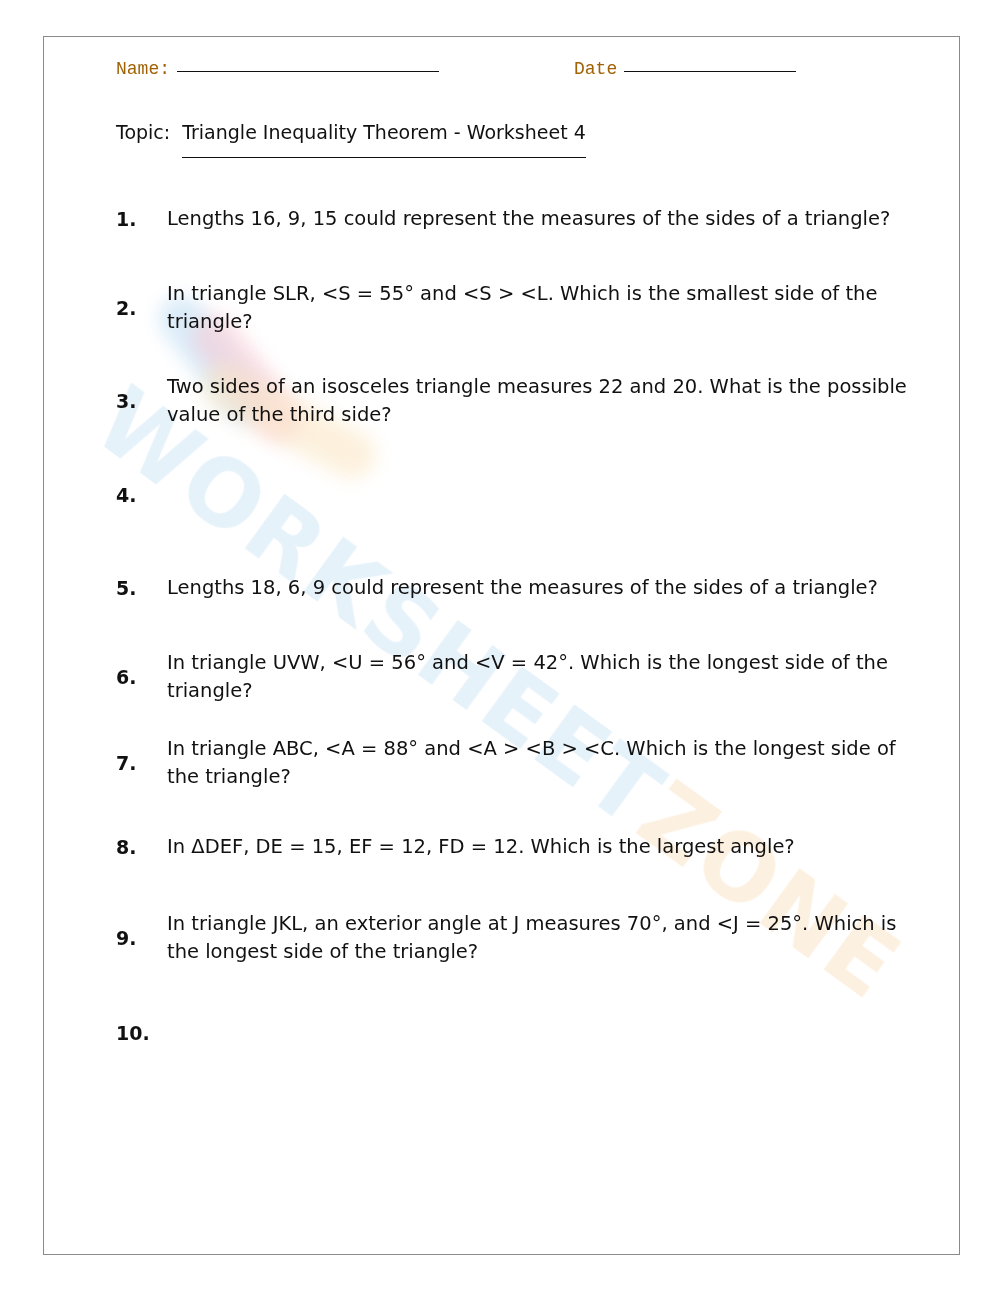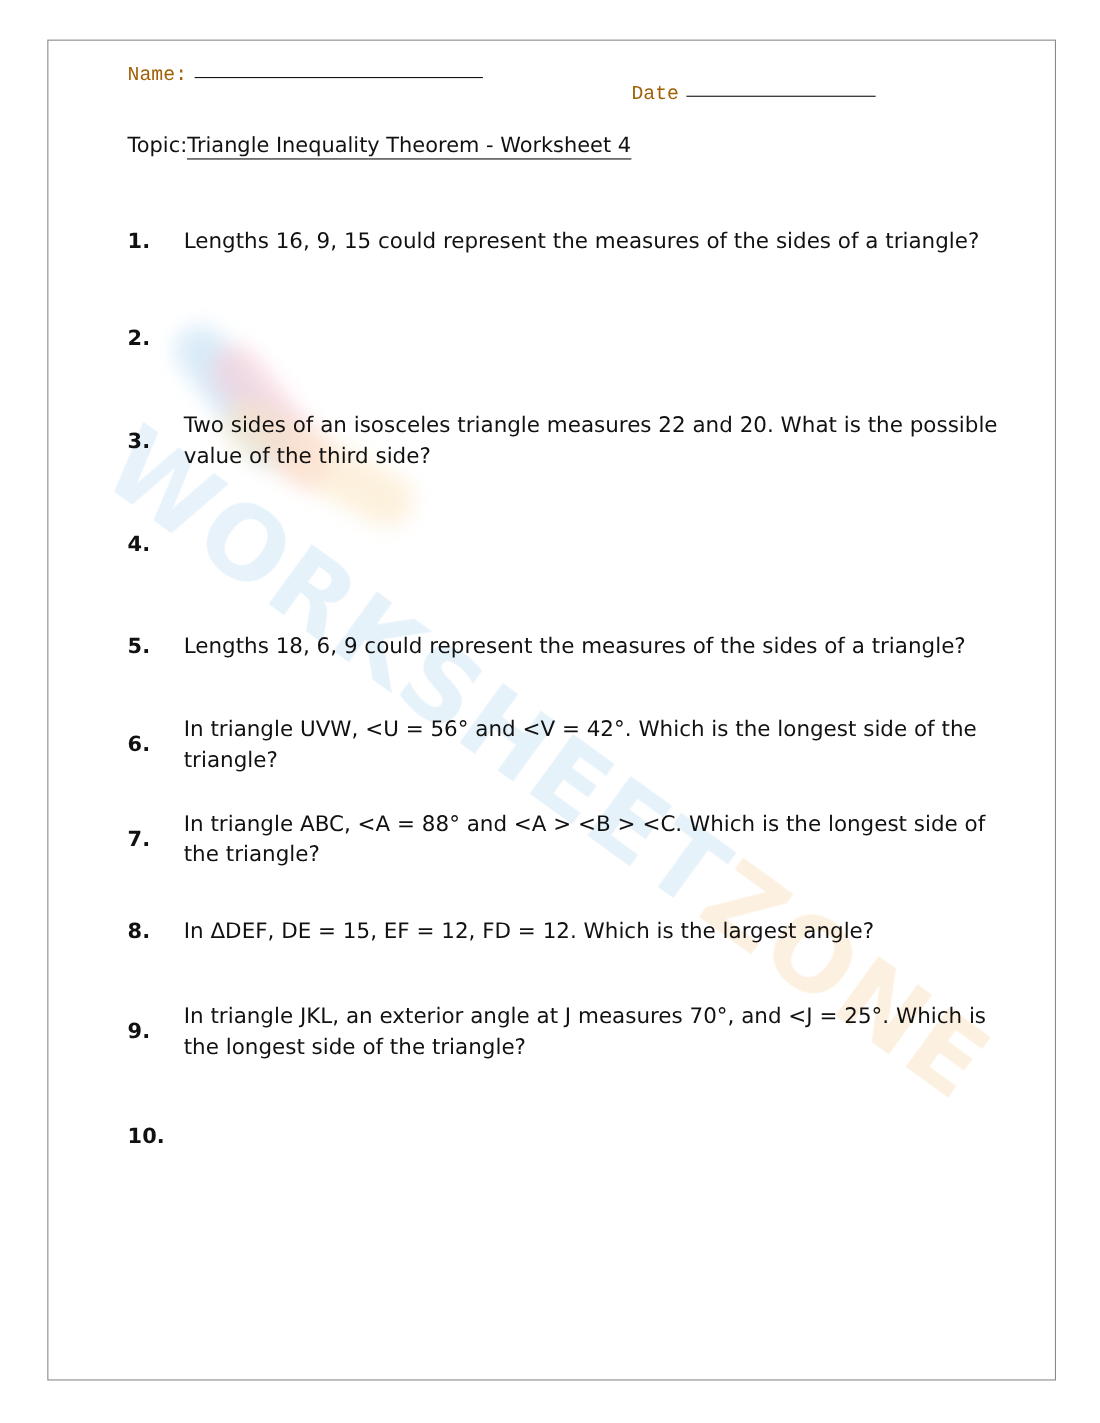--- a/index.html
+++ b/index.html
@@ -86,42 +86,42 @@
     position: absolute;
     left: 72px;
     top: 22px;
     width: 790px;
     font-size: 18px;
     color: #a16207;
     display: flex;
     font-family: Liberation Mono, monospace;
   }
   .hdr-name { white-space: nowrap; }
-  .hdr-date { white-space: nowrap; margin-left: 135px; margin-top: 17px; }
+  .hdr-date { white-space: nowrap; margin-left: 135px; }
   .rule {
     display: inline-block;
     border-bottom: 1.6px solid #111;
     vertical-align: 2px;
     margin-left: 7px;
   }
   .rule-name { width: 262px; }
   .rule-date { width: 172px; }
 
   .topic-row {
     position: absolute;
     left: 72px;
     top: 84px;
     font-size: 19px;
     color: #111;
     white-space: nowrap;
   }
   .topic-title {
     border-bottom: 1.5px solid #111;
-    padding-bottom: 1px;
-    margin-left: 0;
+    padding-bottom: 14px;
+    margin-left: 12px;
   }
 
   #questions {
     position: absolute;
     left: 0;
     top: 140px;
     width: 917px;
   }
   .q {
     position: relative;
@@ -173,20 +173,21 @@
       <span>Topic:</span><span class="topic-title">Triangle Inequality Theorem - Worksheet 4</span>
     </div>
 
     <div id="questions">
       <div class="q" style="height:84px">
         <div class="q-num">1.</div>
         <div class="q-text">Lengths 16, 9, 15 could represent the measures of the sides of a triangle?</div>
       </div>
       <div class="q" style="height:94px">
         <div class="q-num">2.</div>
+        <div class="q-text">In triangle SLR, &lt;S = 55° and &lt;S &gt; &lt;L.  Which is the smallest side of the triangle?</div>
       </div>
       <div class="q" style="height:92px">
         <div class="q-num">3.</div>
         <div class="q-text">Two sides of an isosceles triangle measures 22 and 20.  What is the possible value of the third side?</div>
       </div>
       <div class="q" style="height:95px">
         <div class="q-num">4.</div>
       </div>
       <div class="q" style="height:92px">
         <div class="q-num">5.</div>

